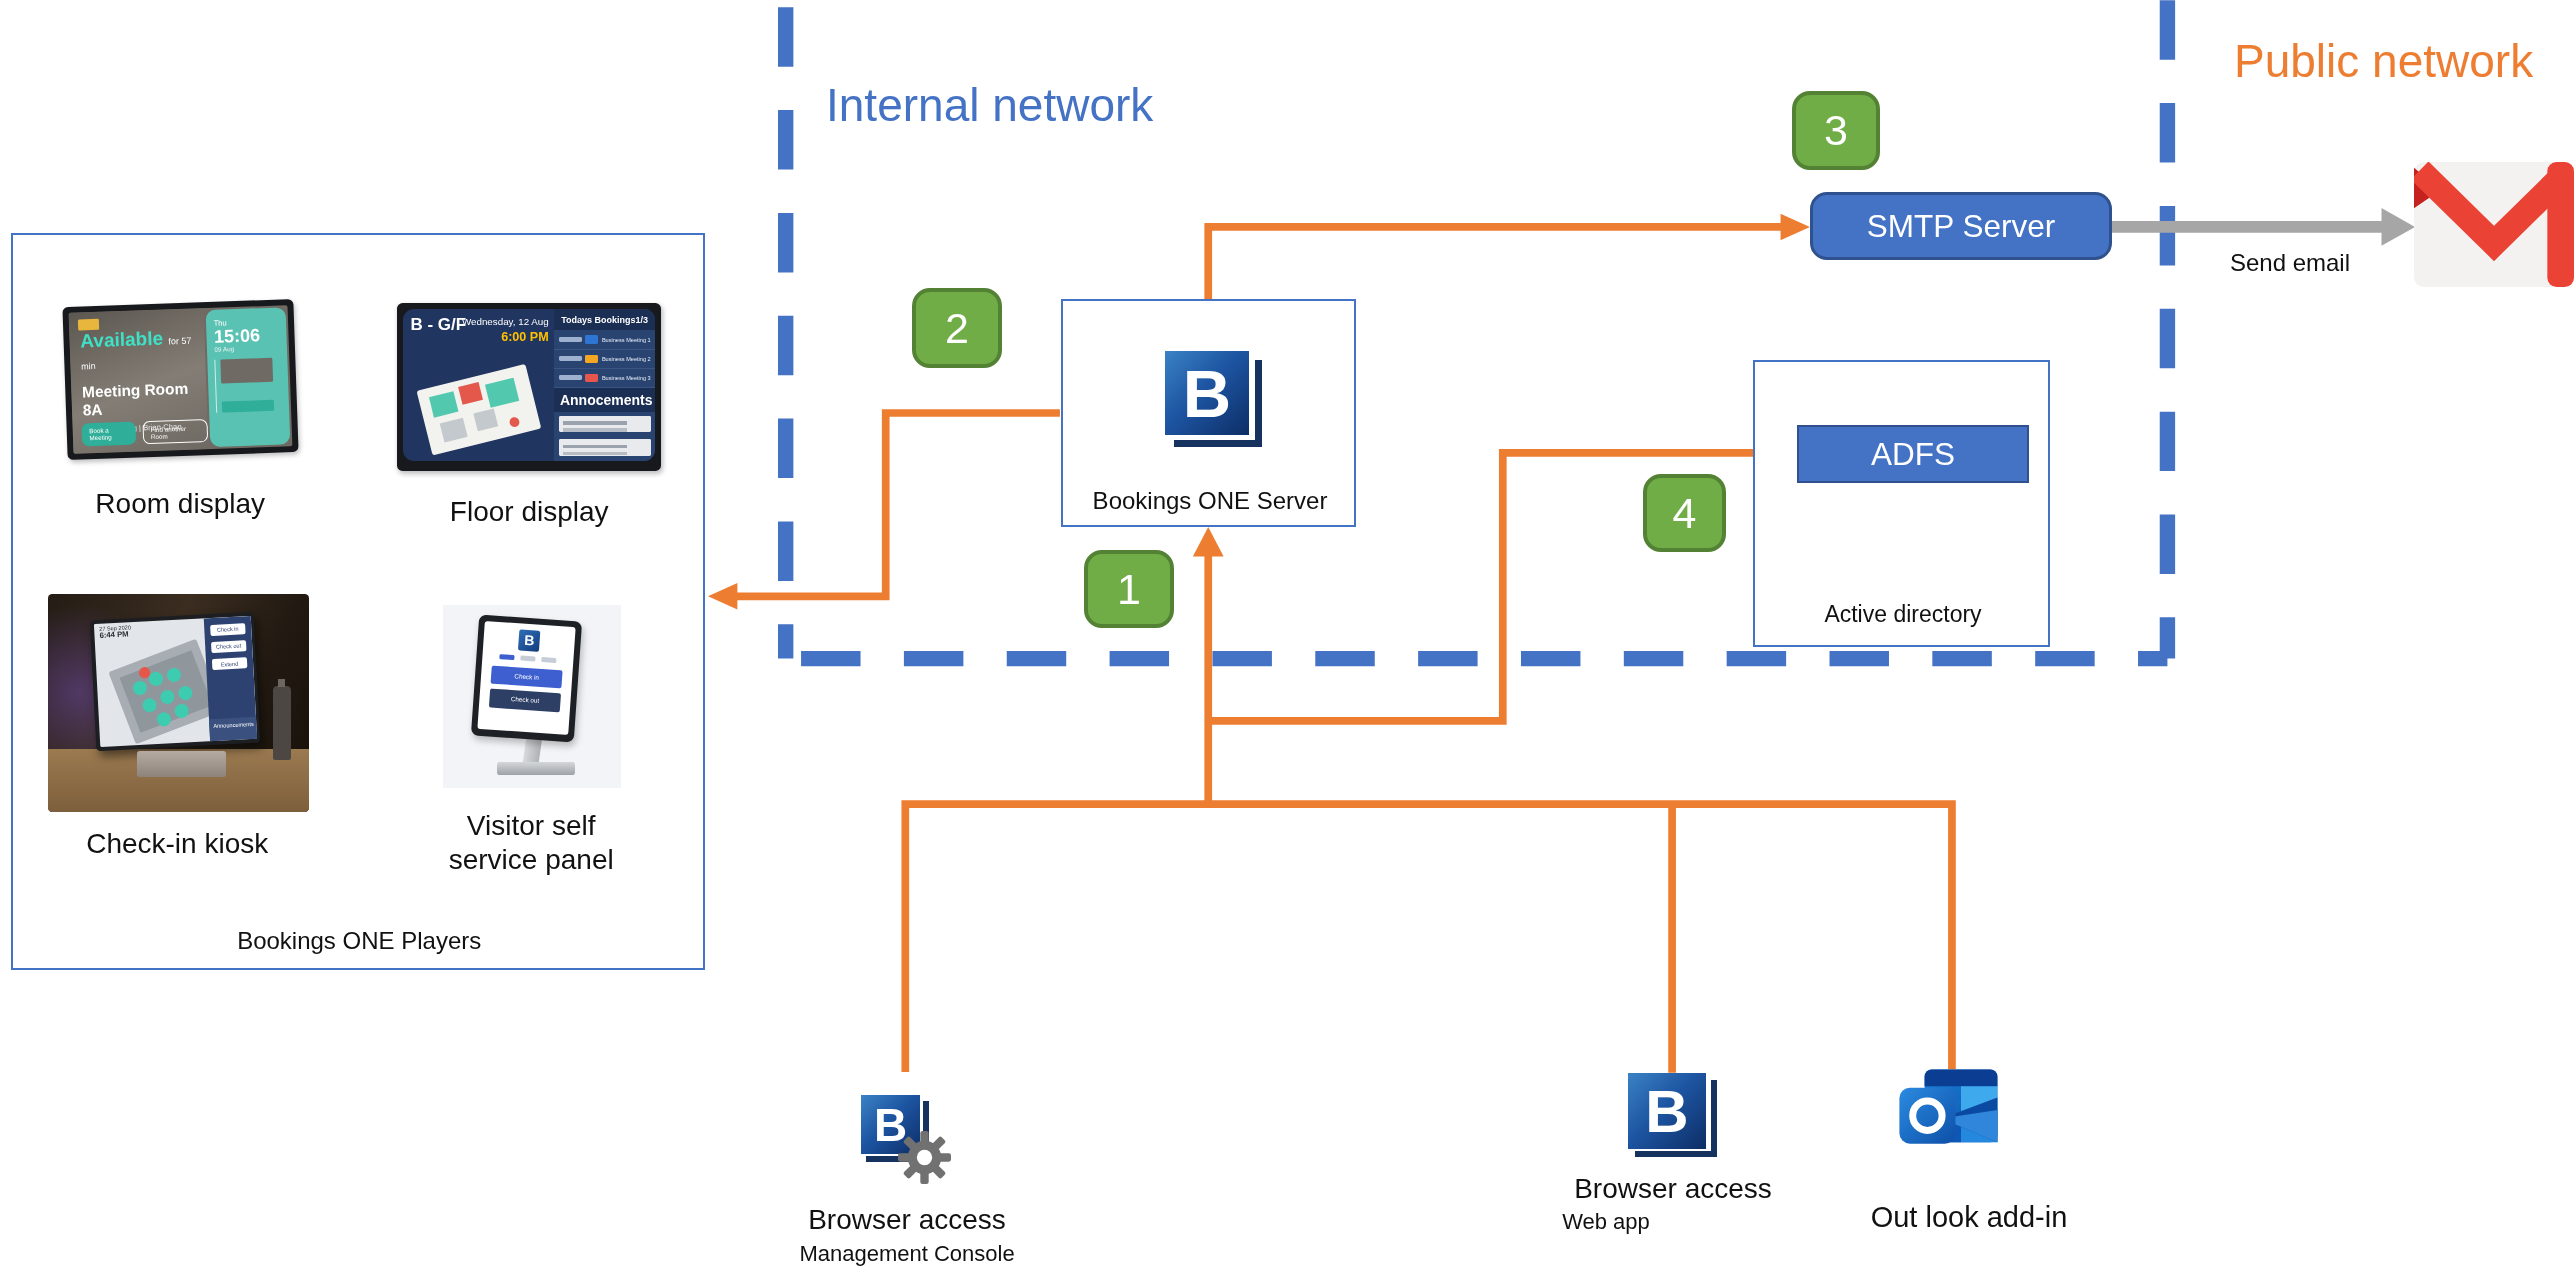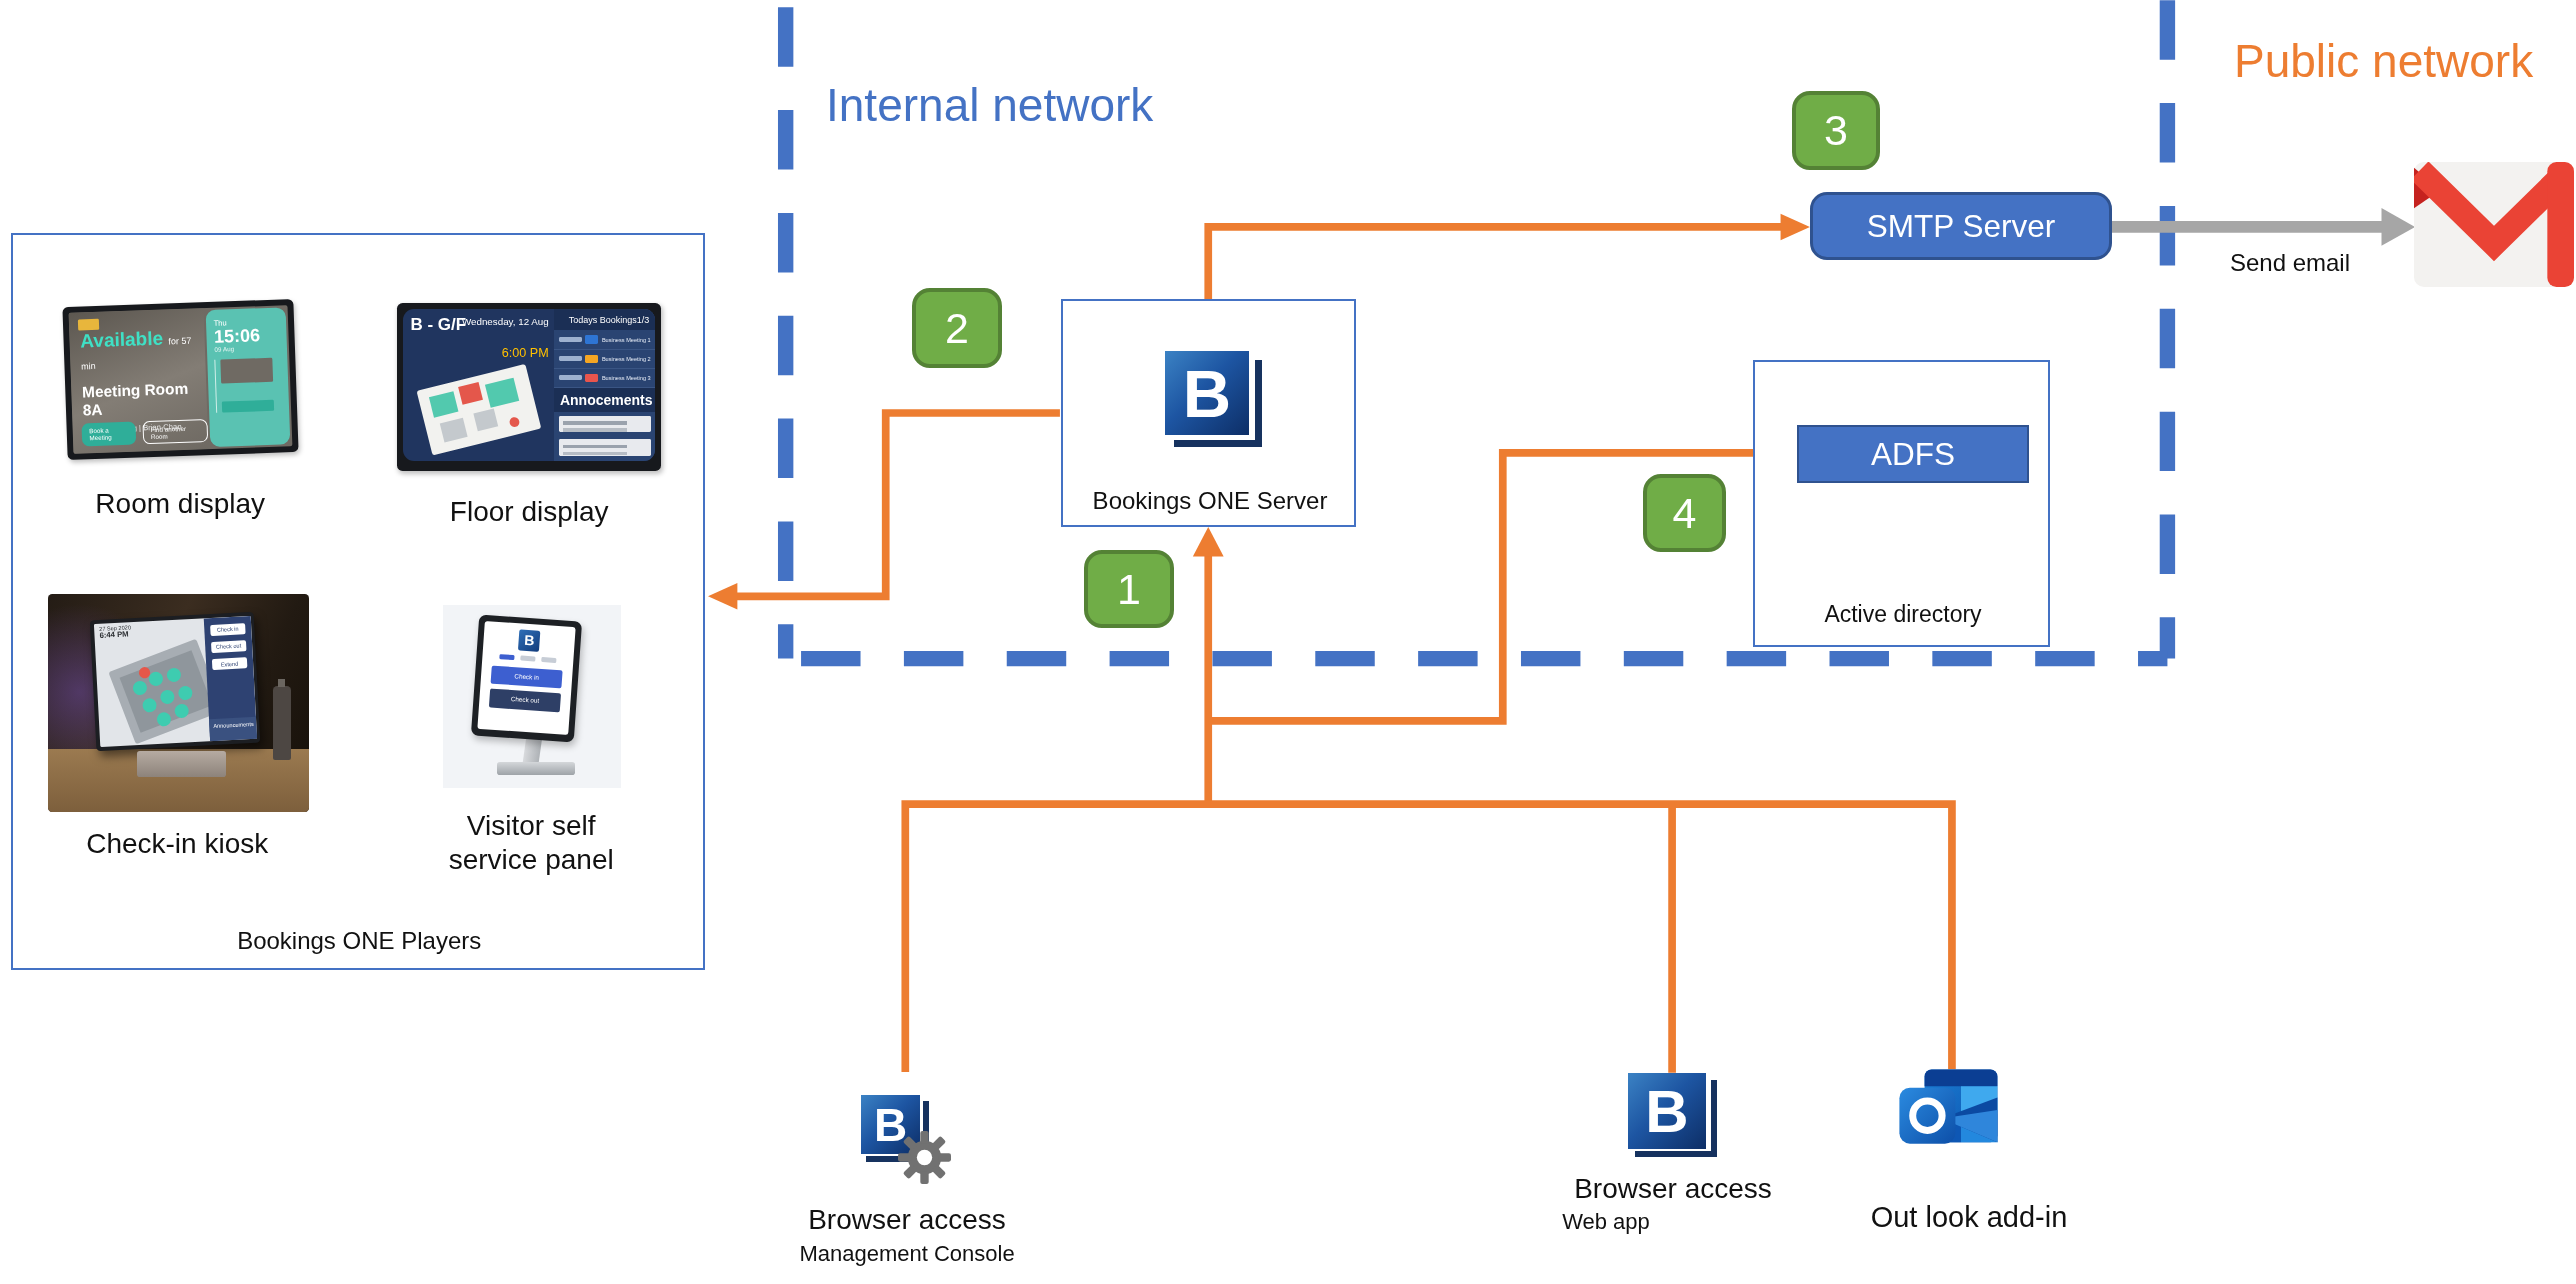--- a/index.html
+++ b/index.html
@@ -43,23 +43,23 @@
   .room-day{font-size:7.7px}
   .room-time{font-size:18px;font-weight:bold;line-height:1}
   .room-date{font-size:6.3px;opacity:.85}
   .sched{margin-top:7px;border-left:1.4px solid #cfeee8;padding-left:4.2px}
   .sched .blk1{width:52px;height:24px;background:#6f6a63;border-radius:1.4px;margin-bottom:18px}
   .sched .blk2{width:52px;height:11.2px;background:#2fae99;border-radius:1.4px}
   .floor-screen{width:100%;height:100%;background:#20355f;border-radius:11px;display:flex;overflow:hidden;position:relative}
   .floor-left{flex:1;position:relative;color:#fff;padding:5.6px 7px}
   .floor-hd{font-size:17px;font-weight:bold}
   .floor-date{position:absolute;top:7px;right:5.6px;font-size:9.8px;text-align:right}
-  .floor-time{color:#ffc000;font-weight:normal;font-size:12.6px;text-align:right;margin-top:19px}
+  .floor-time{color:#ffc000;font-weight:bold;font-size:12.6px;text-align:right;margin-top:3px}
   .floor-panel{width:40%;background:#2a4472;display:flex;flex-direction:column}
-  .fp-hd{background:#1b2f55;color:#fff;display:flex;justify-content:flex-end;padding:5.6px;font-size:9px;font-weight:normal}
+  .fp-hd{background:#1b2f55;color:#fff;display:flex;justify-content:center;padding:5.6px;font-size:9px;font-weight:bold}
   .fp-row{display:flex;align-items:center;gap:3.5px;padding:4.9px 4.2px;border-bottom:0.7px solid #3a5584}
   .fp-time{width:31px;height:4.9px;background:#9db1cf;border-radius:1.4px}
   .fp-chip{width:18px;height:8.4px;border-radius:1.4px}
   .fp-name{color:#e8eef8;font-size:5.6px;white-space:nowrap}
   .fp-ann{background:#1b2f55;color:#fff;font-size:14px;font-weight:bold;padding:4.2px 5.6px;margin-top:auto}
   .fp-card{background:#e8eaee;margin:3.5px 4.2px;height:24px;border-radius:1.4px;position:relative}
   .fp-card::after{content:"";position:absolute;left:4.2px;top:5.6px;width:70%;height:3.5px;background:#9aa2ad;box-shadow:0 7px 0 #b6bcc4}
   .kiosk{position:absolute;border-radius:4.2px;overflow:hidden;
      background:radial-gradient(circle at 12% 45%, rgba(120,80,190,.45), rgba(0,0,0,0) 34%),
      linear-gradient(115deg,#241c15 0%,#3b2d20 40%,#221a12 70%,#161009 100%)}

